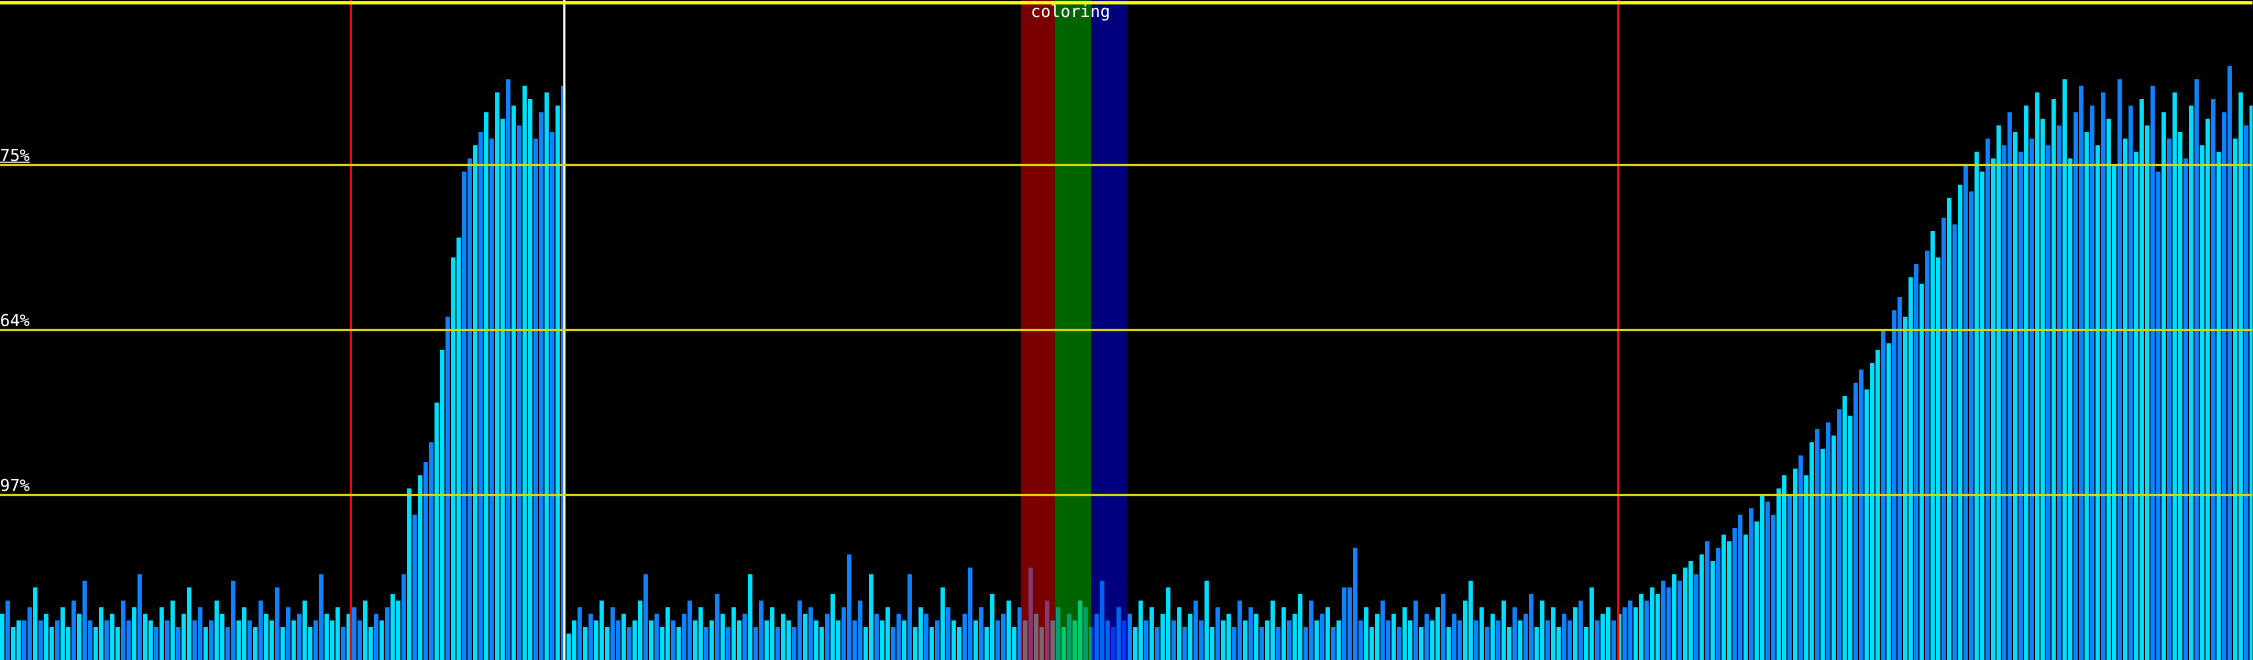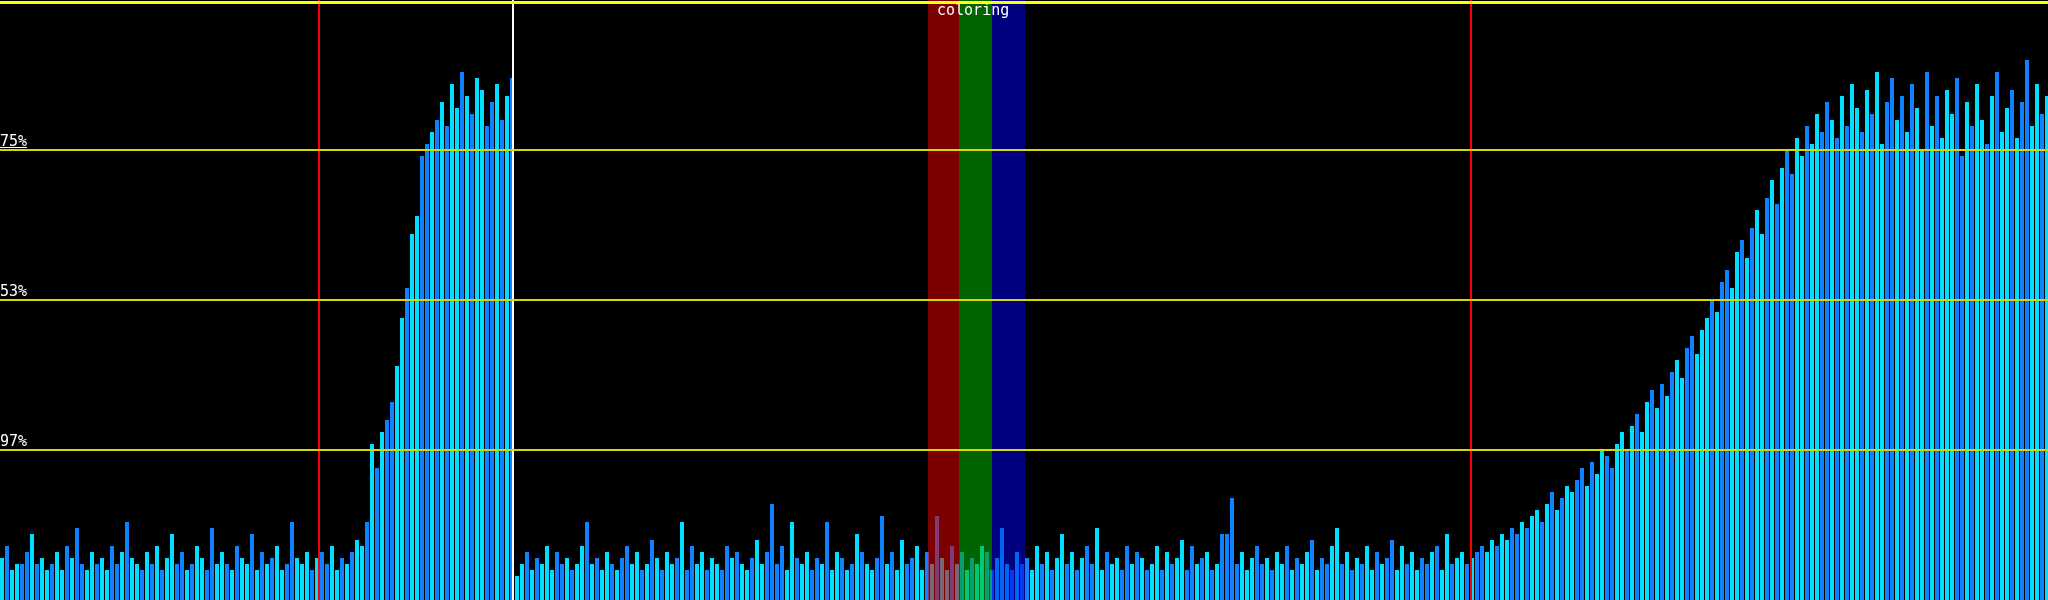--- a/index.html
+++ b/index.html
@@ -480,17 +480,17 @@
       <div class="vline white" style="left: 512px;"></div>
     </div>
   <div class="grid-layer">
     <div class="gridline top"></div>
     <div class="gridline g75"></div>
     <div class="gridline g50"></div>
     <div class="gridline g25"></div>
   </div>
   <div class="label-layer">
     <div class="axis-label l75">75%</div>
-    <div class="axis-label l50">53%</div>
+    <div class="axis-label l50">64%</div>
     <div class="axis-label l25">97%</div>
     <div class="coloring-label">coloring</div>
   </div>
 </div>
 
 </body></html>

